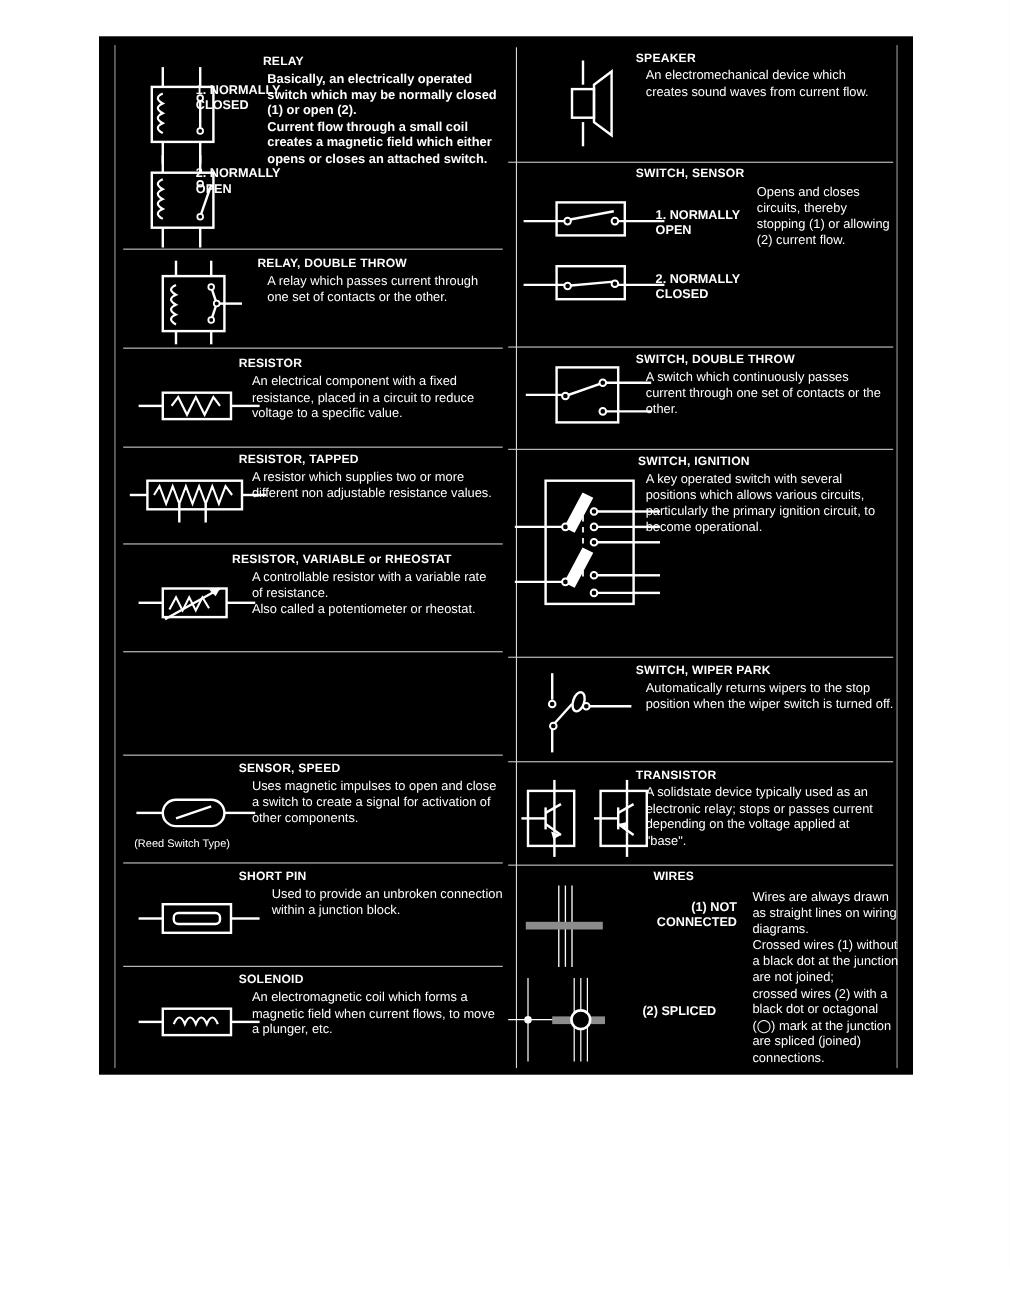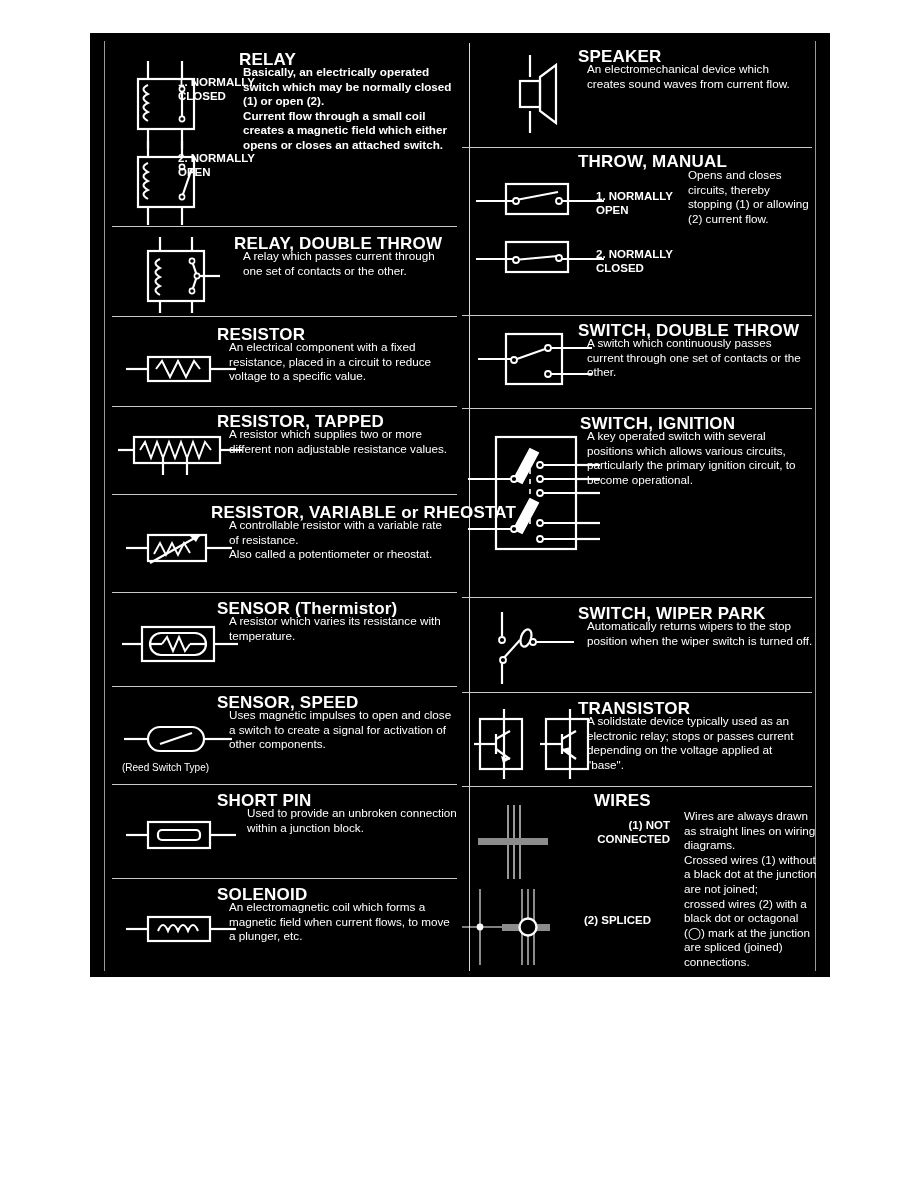--- a/index.html
+++ b/index.html
@@ -10,21 +10,21 @@
   #panel-inner{position:absolute;left:14px;top:6px;width:712px;height:934px;}
   .col{position:absolute;top:0;width:356px;height:934px;}
   .col-left{left:0;}
   .col-right{left:356px;}
   .vdiv{position:absolute;left:365px;top:4px;width:1px;height:928px;background:#d8d8d8;}
   .frame-l{position:absolute;left:0px;top:2px;width:1px;height:930px;background:#9a9a9a;}
   .frame-r{position:absolute;left:711px;top:2px;width:1px;height:930px;background:#9a9a9a;}
   .row{position:absolute;left:0;width:356px;}
   .hdiv{position:absolute;height:1px;background:#c9c9c9;}
   .sym{position:absolute;}
-  .ttl{position:absolute;color:#ffffff;font-weight:bold;font-size:17px;letter-spacing:.2px;white-space:nowrap;}
+  .ttl{position:absolute;color:#ffffff;font-weight:bold;font-size:11px;letter-spacing:.2px;white-space:nowrap;}
   .sub{position:absolute;color:#ffffff;font-weight:bold;font-size:11.5px;line-height:13.5px;}
   .body{position:absolute;color:#ffffff;font-size:11.7px;line-height:14.6px;}
   .cap{position:absolute;color:#ffffff;font-size:10px;white-space:nowrap;}
   svg{display:block;overflow:visible;}
 </style>
 </head>
 <body>
 
 <div id="page">
   <div id="panel">
@@ -142,37 +142,20 @@
                 <path d="M74 8 l-10 1 l6 6 z" fill="#ffffff" stroke="none"></path>
               </g>
             </svg>
           </div>
           <div class="ttl" style="left:107px;top:8px;">RESISTOR, VARIABLE or RHEOSTAT</div>
           <div class="body" style="left:125px;top:23px;width:222px;white-space:pre-line;">A controllable resistor with a variable rate of resistance.
 Also called a potentiometer or rheostat.</div>
         </div>
         <div class="hdiv" style="left:8px;top:553px;width:345px;"></div>
 
-        <div class="row" style="top:554px;height:93px;">
-          <div class="sym" style="left:18px;top:28px;">
-            <svg width="125" height="48" viewBox="0 0 125 48">
-              <g stroke="#ffffff" stroke-width="2.2" fill="none">
-                <rect x="20" y="6" width="72" height="34"></rect>
-                <line x1="0" y1="23" x2="20" y2="23"></line>
-                <line x1="92" y1="23" x2="116" y2="23"></line>
-                <rect x="28" y="12" width="56" height="22" rx="11"></rect>
-                <polyline points="40,23 45,16 51,30 57,16 63,30 68,23" stroke-width="2"></polyline>
-                <line x1="28" y1="23" x2="40" y2="23"></line>
-                <line x1="68" y1="23" x2="84" y2="23"></line>
-              </g>
-            </svg>
-          </div>
-          <div class="ttl" style="left:113px;top:6px;">SENSOR (Thermistor)</div>
-          <div class="body" style="left:125px;top:21px;width:226px;white-space:pre-line;">A resistor which varies its resistance with temperature.</div>
-        </div>
         <div class="hdiv" style="left:8px;top:647px;width:345px;"></div>
 
         <div class="row" style="top:648px;height:97px;">
           <div class="sym" style="left:18px;top:32px;">
             <svg width="125" height="40" viewBox="0 0 125 40">
               <g stroke="#ffffff" stroke-width="2.2" fill="none">
                 <rect x="26" y="8" width="56" height="24" rx="12"></rect>
                 <line x1="2" y1="20" x2="26" y2="20"></line>
                 <line x1="82" y1="20" x2="110" y2="20"></line>
                 <line x1="38" y1="25" x2="70" y2="14"></line>
@@ -253,21 +236,21 @@
               <g stroke="#ffffff" stroke-width="2.2" fill="none">
                 <rect x="30" y="6" width="62" height="30"></rect>
                 <line x1="0" y1="23" x2="38" y2="23"></line>
                 <line x1="84" y1="23" x2="128" y2="23"></line>
                 <line x1="38" y1="24" x2="82" y2="20"></line>
               </g>
               <circle cx="40" cy="24" r="3" fill="#000" stroke="#ffffff" stroke-width="1.8"></circle>
               <circle cx="83" cy="22" r="3" fill="#000" stroke="#ffffff" stroke-width="1.8"></circle>
             </svg>
           </div>
-          <div class="ttl" style="left:118px;top:4px;">THROW, MANUAL</div>
+          <div class="ttl" style="left:118px;top:4px;">SWITCH, SENSOR</div>
           <div class="sub" style="left:136px;top:42px;white-space:pre;">1. NORMALLY
 OPEN</div>
           <div class="sub" style="left:136px;top:100px;white-space:pre;">2. NORMALLY
 CLOSED</div>
           <div class="body" style="left:228px;top:20px;width:122px;white-space:pre-line;">Opens and closes circuits, thereby stopping (1) or allowing (2) current flow.</div>
         </div>
         <div class="hdiv" style="left:2px;top:276px;width:350px;"></div>
 
         <div class="row" style="top:277px;height:92px;">
           <div class="sym" style="left:18px;top:14px;">

